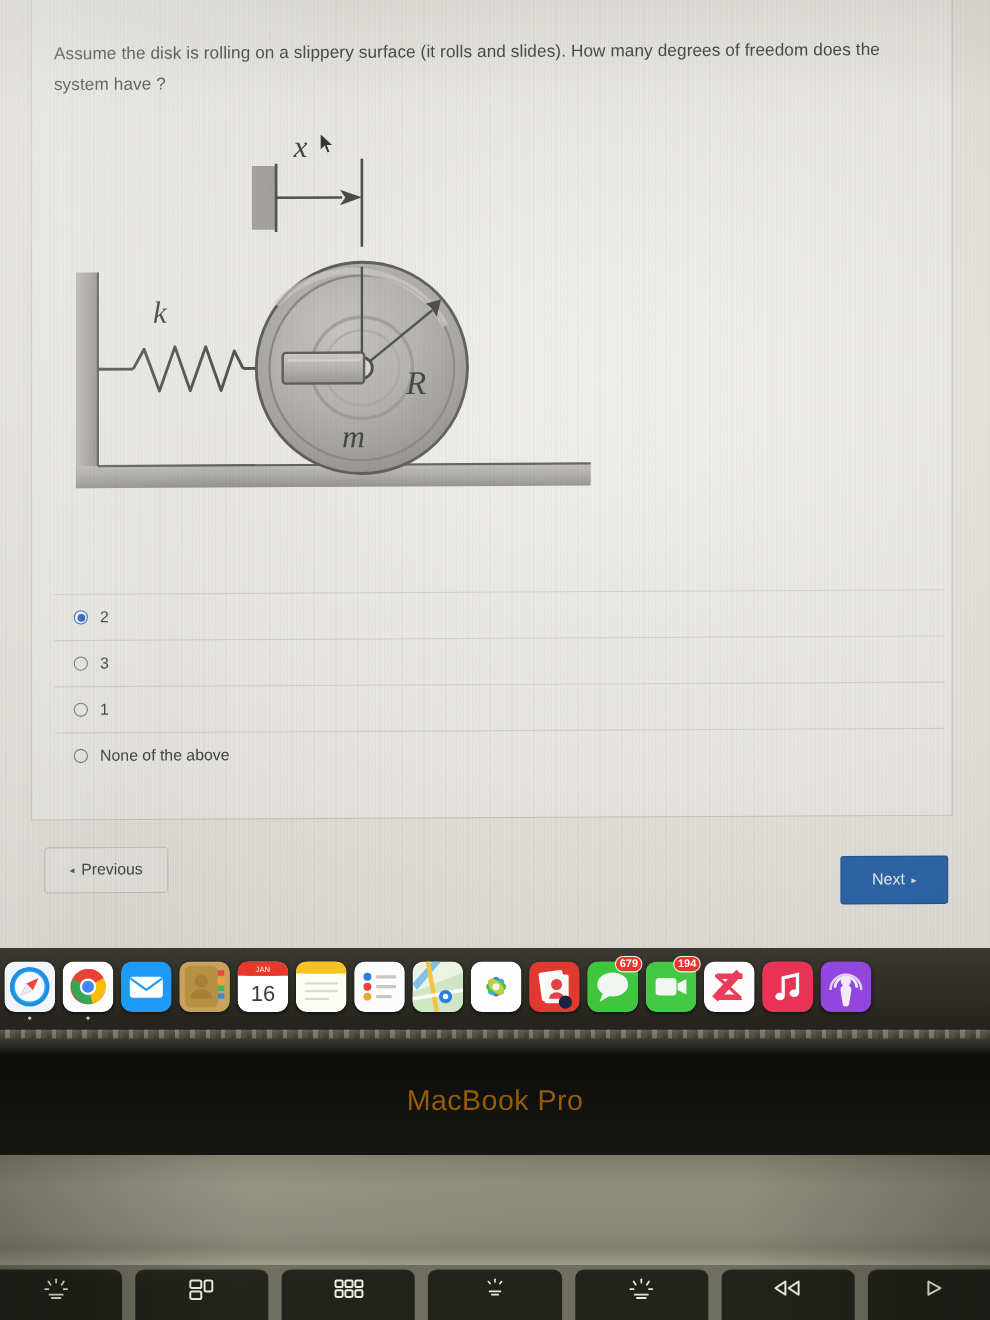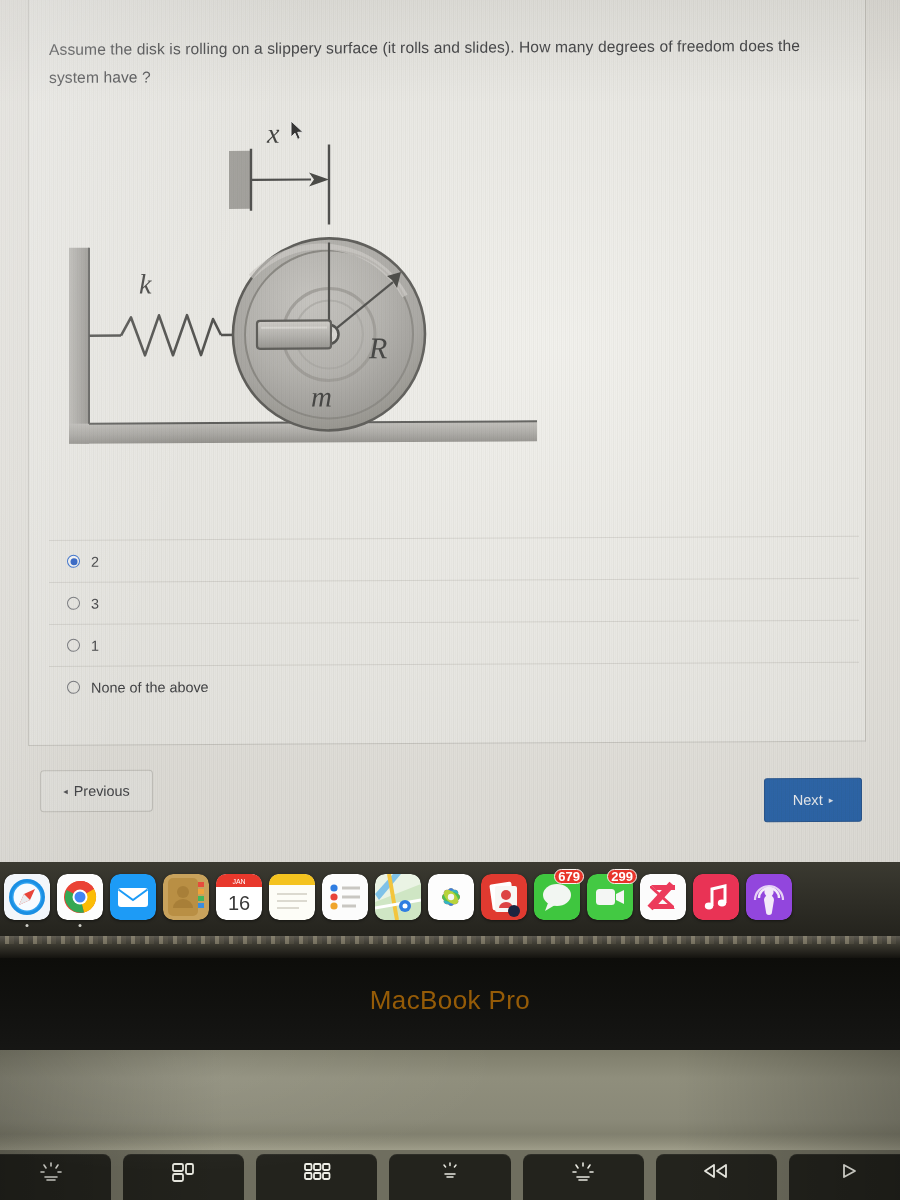--- a/index.html
+++ b/index.html
@@ -99,21 +99,21 @@
     display:flex; align-items:center; gap:7px;
   }
   .dock-icon{
     width:46px; height:46px; border-radius:10px; position:relative;
     flex:0 0 auto; box-shadow:0 1px 3px rgba(0,0,0,.5);
     overflow:visible;
   }
   .dock-icon svg{ display:block; width:46px; height:46px; border-radius:10px; }
   .badge{
     position:absolute; right:-4px; top:-5px; min-width:22px; height:15px;
-    background:#e8342a; border-radius:8px; color:#fff; font-size:13px;
+    background:#e8342a; border-radius:8px; color:#fff; font-size:10px;
     display:flex; align-items:center; justify-content:center;
     border:1px solid #f6f2ee; padding:0 3px; font-weight:bold;
   }
   .dock-dot{
     position:absolute; left:50%; bottom:-7px; width:3px; height:3px;
     border-radius:50%; background:#cfcfc8; transform:translateX(-50%);
   }
 
   
   .bezel-lip{
@@ -417,21 +417,21 @@
     <path d="M14 29 L11 37 L21 31 Z" fill="#f2f6f2"></path>
         </svg>
         <div class="badge">679</div>
       </div>
       <div class="dock-icon">
         <svg viewBox="0 0 46 46" xmlns="http://www.w3.org/2000/svg">
           <rect width="46" height="46" rx="10" fill="#43c943"></rect>
     <rect x="9" y="15" width="19" height="16" rx="3.5" fill="#f4f6f4"></rect>
     <path d="M29 20 L37 16 L37 30 L29 26 Z" fill="#f4f6f4"></path>
         </svg>
-        <div class="badge">299</div>
+        <div class="badge">194</div>
       </div>
       <div class="dock-icon">
         <svg viewBox="0 0 46 46" xmlns="http://www.w3.org/2000/svg">
           <rect width="46" height="46" rx="10" fill="#fcfcfc"></rect>
     <path d="M10 34 L32 10" stroke="#ec3b5b" stroke-width="7"></path>
     <path d="M10 12 L12 12 L34 32 L34 34 L32 34 L10 14 Z" fill="#ec3b5b"></path>
     <path d="M11 11 L35 11 L35 16 L16 16 Z" fill="#ec3b5b"></path>
     <path d="M11 30 L30 30 L35 35 L11 35 Z" fill="#ec3b5b"></path>
         </svg>
       </div>

